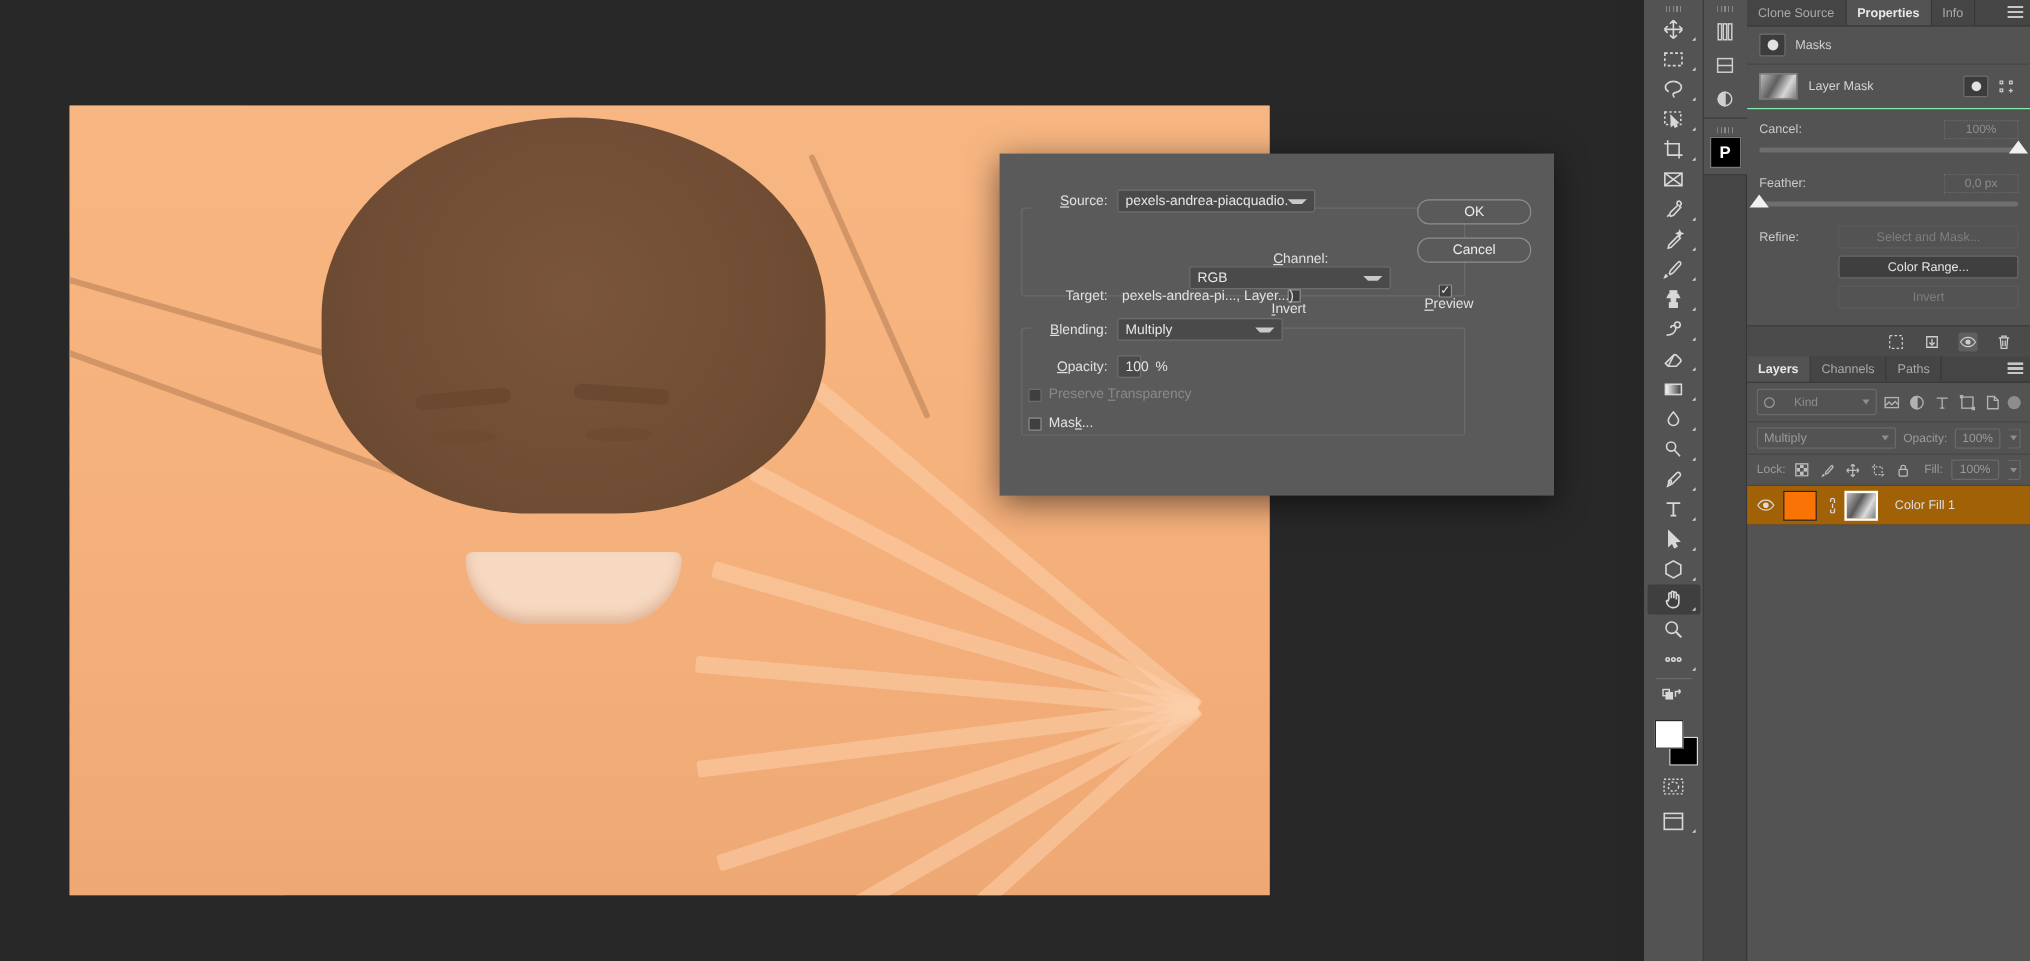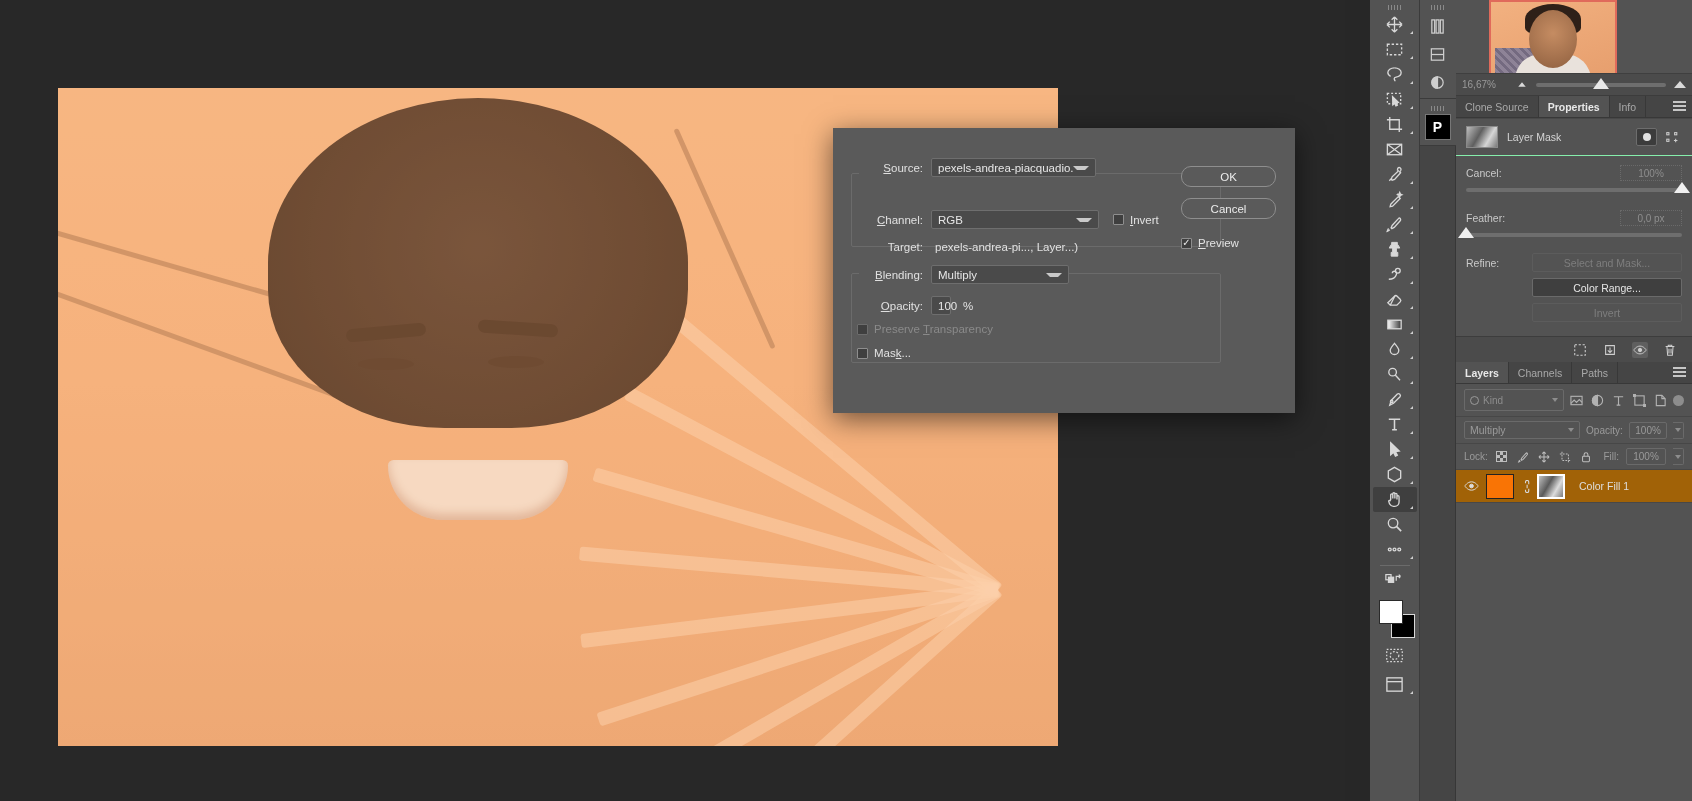--- a/index.html
+++ b/index.html
@@ -194,21 +194,21 @@
     display:flex; align-items:center; justify-content:flex-end; gap:14px; padding-right:14px;
   }
   #props-footer .fi { width:16px;height:16px; display:flex;align-items:center;justify-content:center;}
   #props-footer svg { width:14px;height:14px; stroke:#cfcfcf; fill:none; stroke-width:1.2;}
   #props-footer .fi.sel { background:#5f5f5f; border-radius:2px; }
 
   
   #layers-panel { background:#535353; }
   #layer-filter { display:flex; align-items:center; gap:5px; padding:5px 8px; border-bottom:1px solid #474747;}
   #kind-box { width:100px;height:18px; border:1px solid #6a6a6a; border-radius:2px;
-      display:flex;align-items:center; padding:10px 5px; gap:4px; color:#8d8d8d; font-size:10px;}
+      display:flex;align-items:center; padding:10px 5px; gap:16px; color:#8d8d8d; font-size:10px;}
   #kind-box .mag { width:9px;height:9px;border:1.3px solid #9a9a9a;border-radius:50%;}
   #kind-box .chev { margin-left:auto; width:0;height:0;border-left:3.5px solid transparent;border-right:3.5px solid transparent;border-top:4px solid #8d8d8d;}
   .filter-ic { width:16px;height:16px; display:flex;align-items:center;justify-content:center;}
   .filter-ic svg { width:13px;height:13px; stroke:#b2b2b2; fill:none; stroke-width:1.2; }
   #filter-toggle { width:11px;height:11px;border-radius:50%;background:#8d8d8d; margin-left:auto; }
 
   #blend-row { display:flex; align-items:center; gap:6px; padding:4px 8px; border-bottom:1px solid #474747;}
   #blend-select { width:120px;height:18px;border:1px solid #6a6a6a;border-radius:2px;
       display:flex;align-items:center;padding:0 5px;color:#9a9a9a;font-size:10.5px;}
   #blend-select .chev { margin-left:auto; width:0;height:0;border-left:3.5px solid transparent;border-right:3.5px solid transparent;border-top:4px solid #8d8d8d;}
@@ -531,45 +531,35 @@
     <div class="rail-group" style="padding:4px 0">
       <div class="grip"></div>
       <div class="rail-btn">
         <span id="ps-badge">P</span>
       </div>
     </div>
   </div>
 
   <div id="panels">
 
-    <div id="nav-panel">
-      <div id="nav-thumb">
-        <div class="mini-jacket"></div>
-        <div class="mini-shirt"></div>
-        <div class="mini-hair"></div>
-        <div class="mini-face"></div>
-      </div>
-      <div id="nav-footer">
-        <span id="zoom-label">16,67%</span>
-        <span class="zi-small"></span>
-        <span id="zoom-track">
-          <span id="zoom-knob"></span>
-        </span>
-        <span class="zi-big"></span>
-      </div>
-    </div>
 
     <div id="props-panel">
       <div class="tabstrip">
         <div class="tab">Clone Source</div>
         <div class="tab active">Properties</div>
         <div class="tab">Info</div>
         <div class="tab-menu"></div>
       </div>
 
+      <div class="props-row">
+        <span class="masks-icon">
+            <i></i>
+          </span>
+        <span class="props-label">Masks</span>
+      </div>
 
       <div id="maskrow">
         <span id="mask-thumb"></span>
         <span class="name">Layer Mask</span>
         <span class="mini-btn">
             <i></i>
           </span>
         <span class="mini-btn plain">
           <svg viewBox="0 0 16 16">
               <rect x="2" y="3" width="2.5" height="2.5"></rect>
@@ -761,21 +751,21 @@
 
       <div class="d-row" style="left:18px; top:30px; width:420px;">
         <span class="d-label" style="width:72px;"><u>S</u><span>ource:</span></span>
         <span class="d-select" style="width:165px; margin-left:8px;">
           <span style="overflow:hidden;white-space:nowrap;">pexels-andrea-piacquadio...</span>
           <span class="chev"></span>
         </span>
       </div>
 
 
-      <div class="d-row" style="left:18px; top:82px; width:440px;">
+      <div class="d-row" style="left:18px; top:82px; width:440px;flex-direction:column;">
         <span class="d-label" style="width:72px;"><u>C</u><span>hannel:</span></span>
         <span class="d-select" style="width:168px; margin-left:8px;">
           <span>RGB</span>
           <span class="chev"></span>
         </span>
         <span class="cb" style="margin-left:14px;"></span>
         <span class="cb-label"><u>I</u><span>nvert</span></span>
       </div>
 
       <div class="d-row" style="left:18px; top:113px; width:440px;">
@@ -808,19 +798,19 @@
       </div>
 
       <div class="d-row" style="left:18px; top:219px;">
         <span class="cb" style="margin-left:6px;"></span>
         <span class="cb-label">Mas<u>k</u>...</span>
       </div>
 
       <div class="d-btn" style="left:348px; top:38px;">OK</div>
       <div class="d-btn" style="left:348px; top:70px;">Cancel</div>
 
-      <div class="d-row" style="left:348px; top:109px;">
+      <div class="d-row" style="left:348px; top:109px;flex-direction:column;">
         <span class="cb checked"></span>
         <span class="cb-label"><u>P</u>review</span>
       </div>
     </div>
   </div>
 </div>
 
 </body></html>

